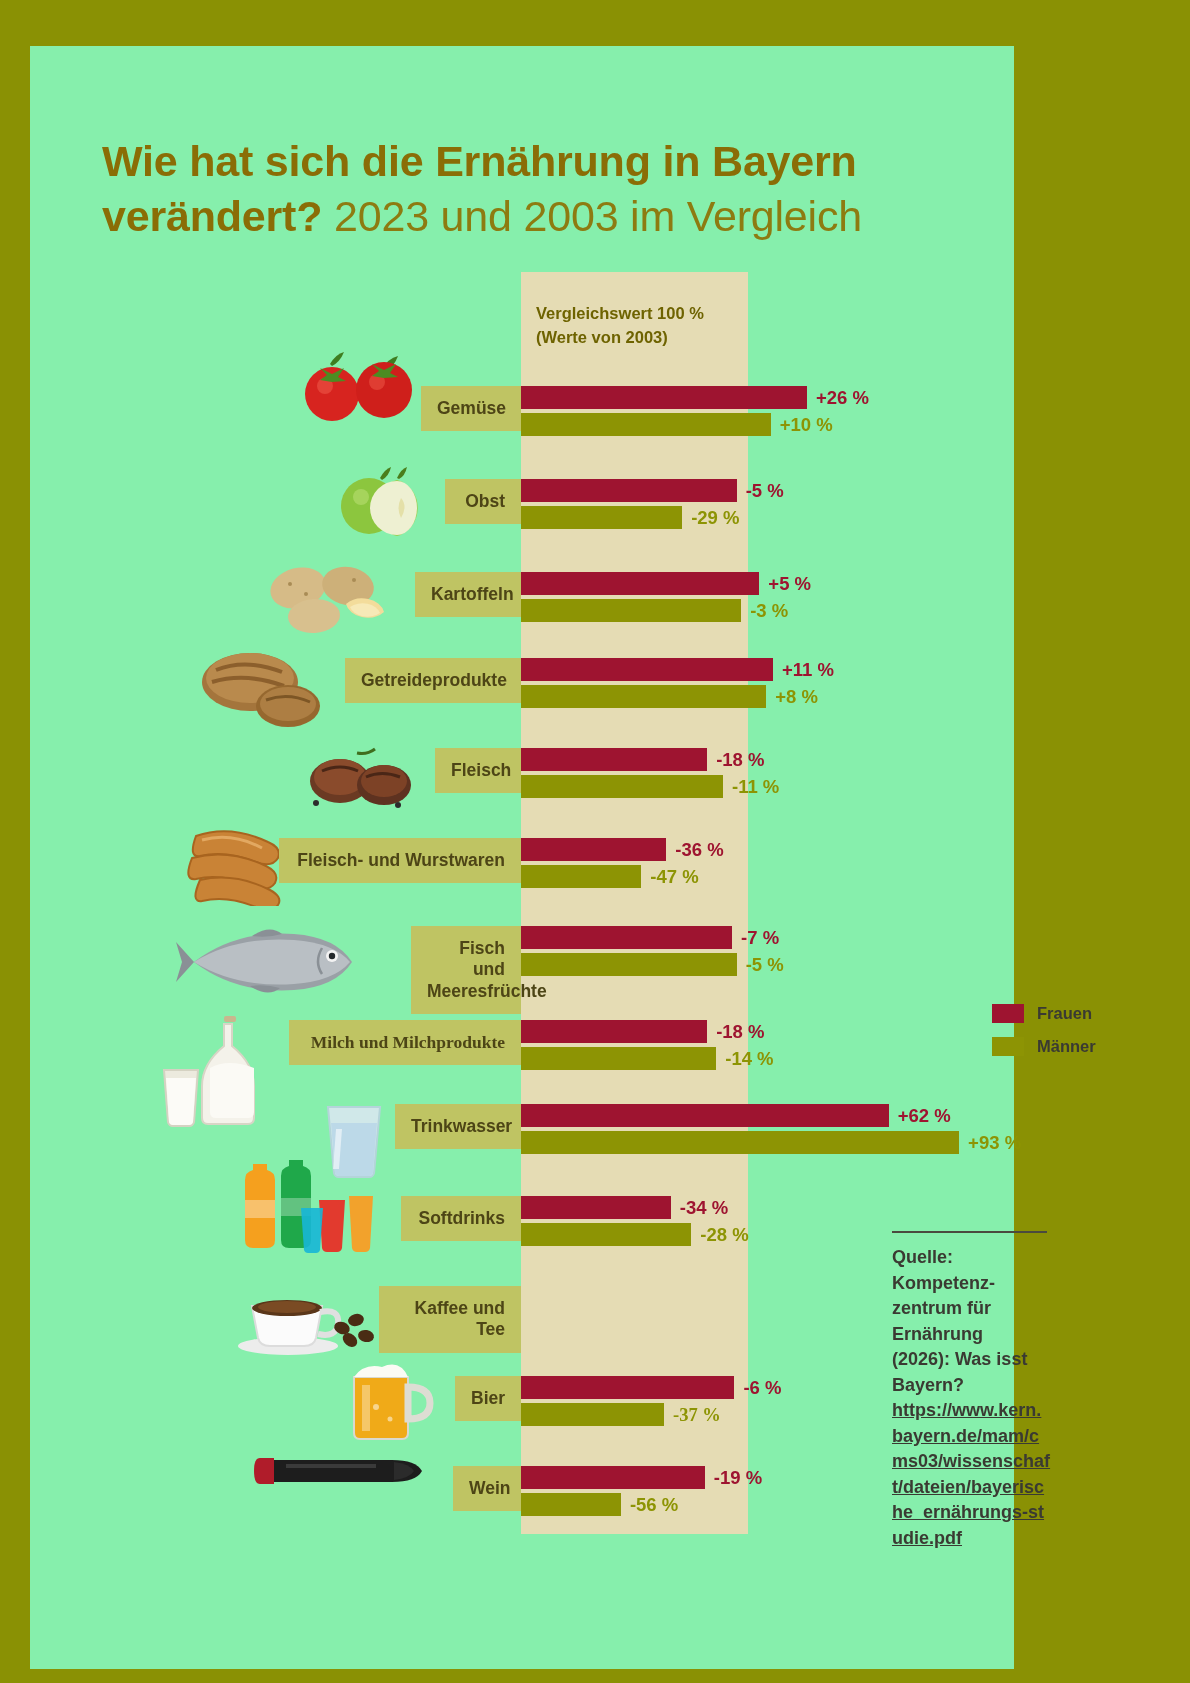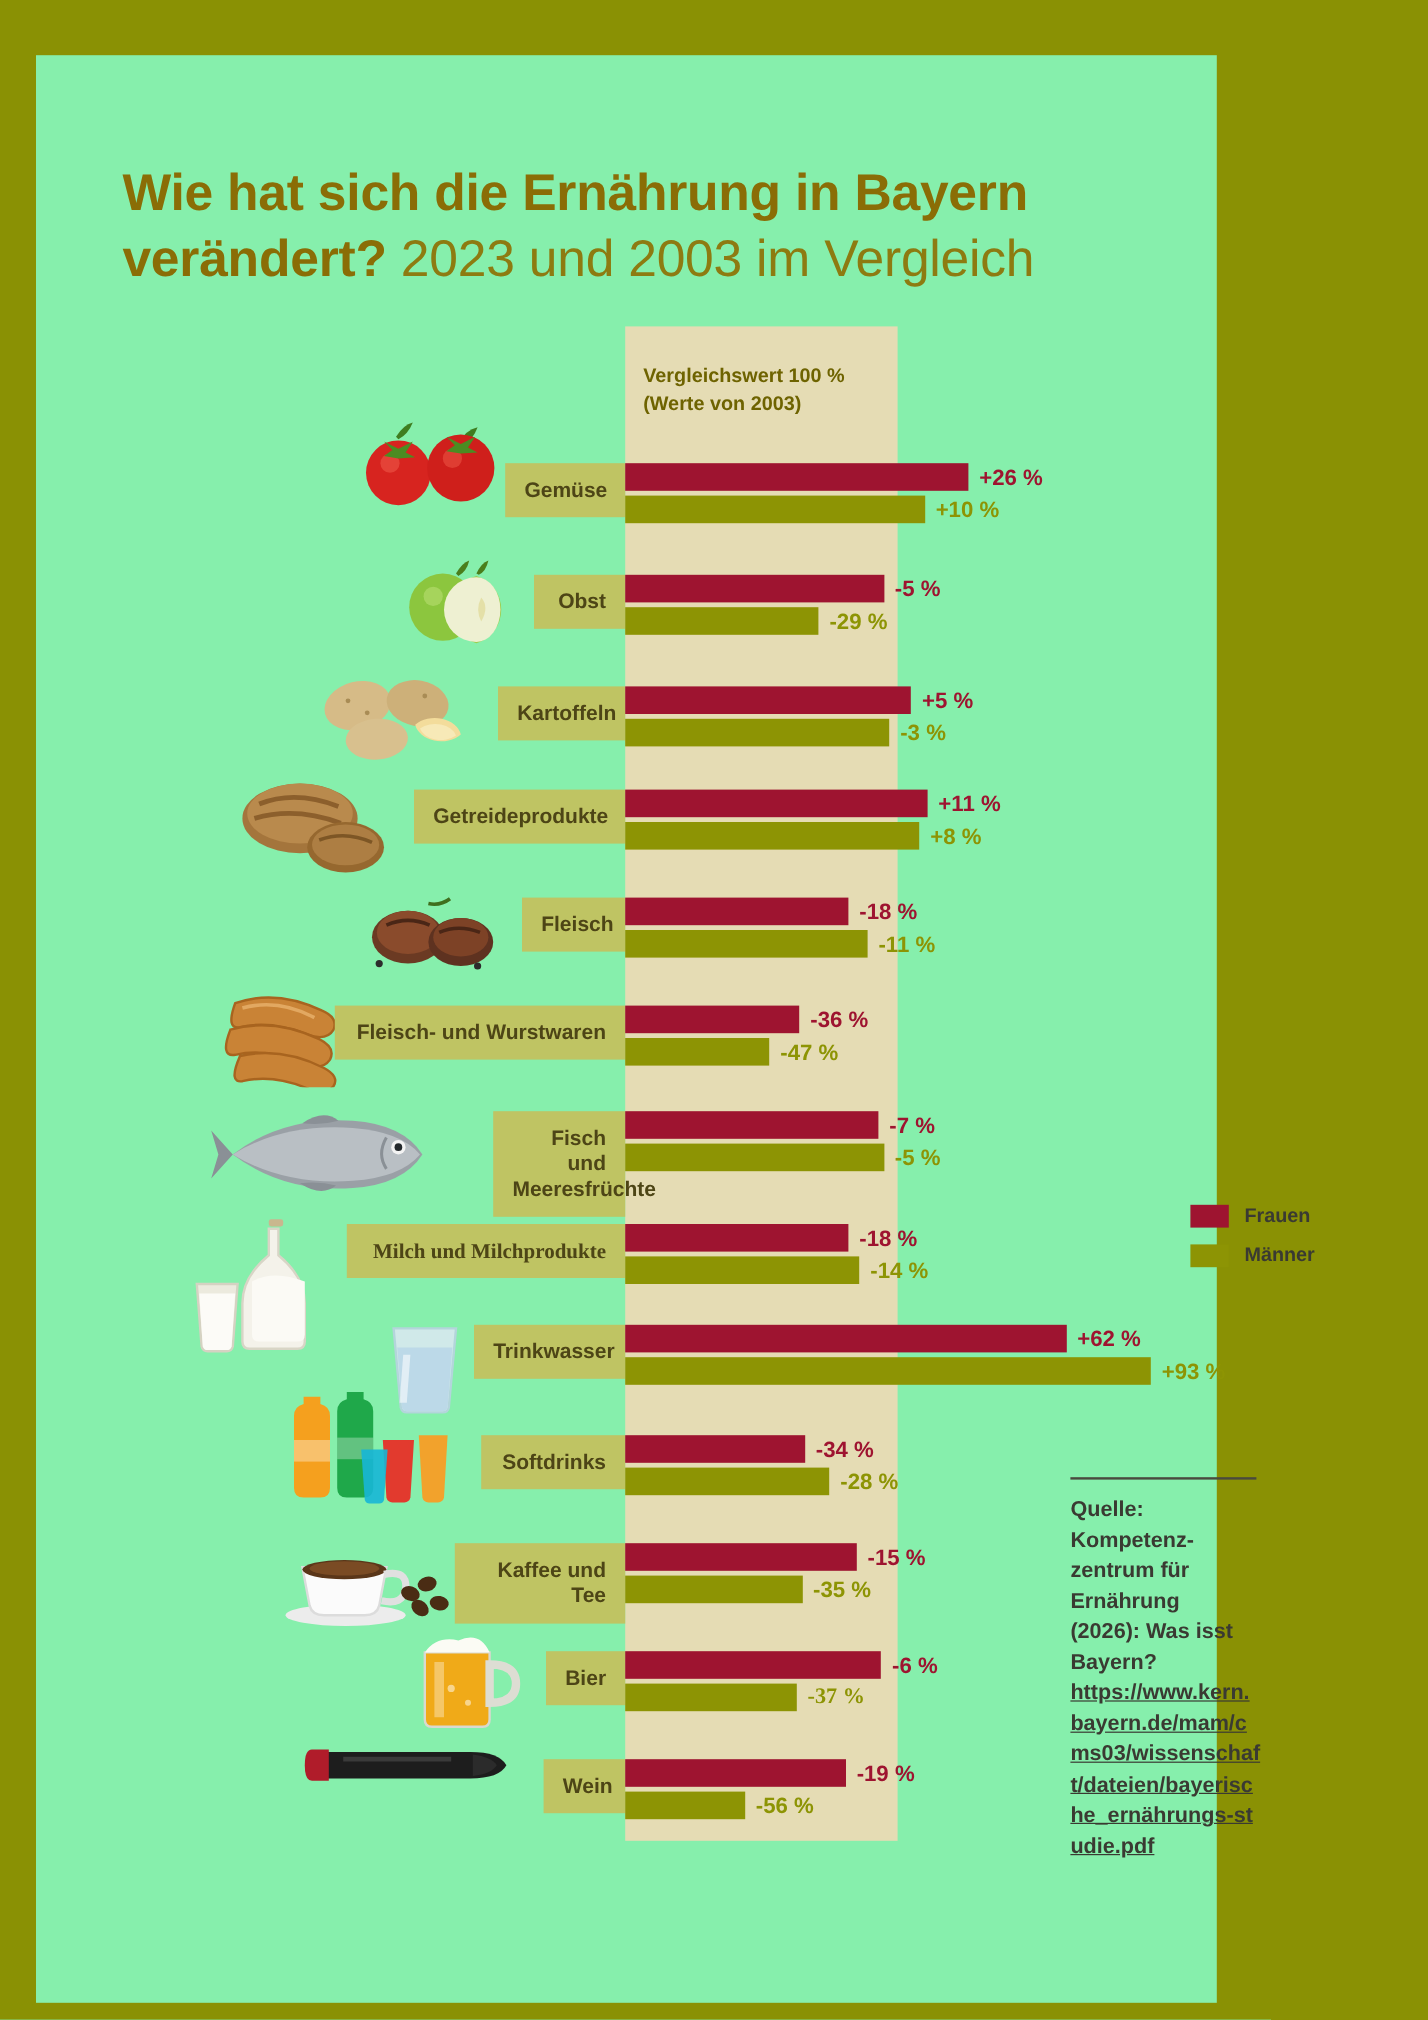--- a/index.html
+++ b/index.html
@@ -369,28 +369,20 @@
             <div class="bar f" style="width: 149.82px;">
               <span class="val">-34 %</span>
             </div>
             <div class="bar m" style="width: 170.25px;">
               <span class="val">-28 %</span>
             </div>
           </div>
         </div>
         <div class="row" style="top: 1226px;">
           <div class="cat-label" style="width: 142px;">Kaffee und Tee</div>
-          <div class="bars">
-            <div class="bar f" style="width: 192.95px;">
-              <span class="val">-15 %</span>
-            </div>
-            <div class="bar m" style="width: 147.55px;">
-              <span class="val">-35 %</span>
-            </div>
-          </div>
         </div>
         <div class="row" style="top: 1316px;">
           <div class="cat-label" style="width: 66px;">Bier</div>
           <div class="bars">
             <div class="bar f" style="width: 213.38px;">
               <span class="val">-6 %</span>
             </div>
             <div class="bar m" style="width: 143.01px; font-family: Liberation Serif, serif;">
               <span class="val">-37 %</span>
             </div>

